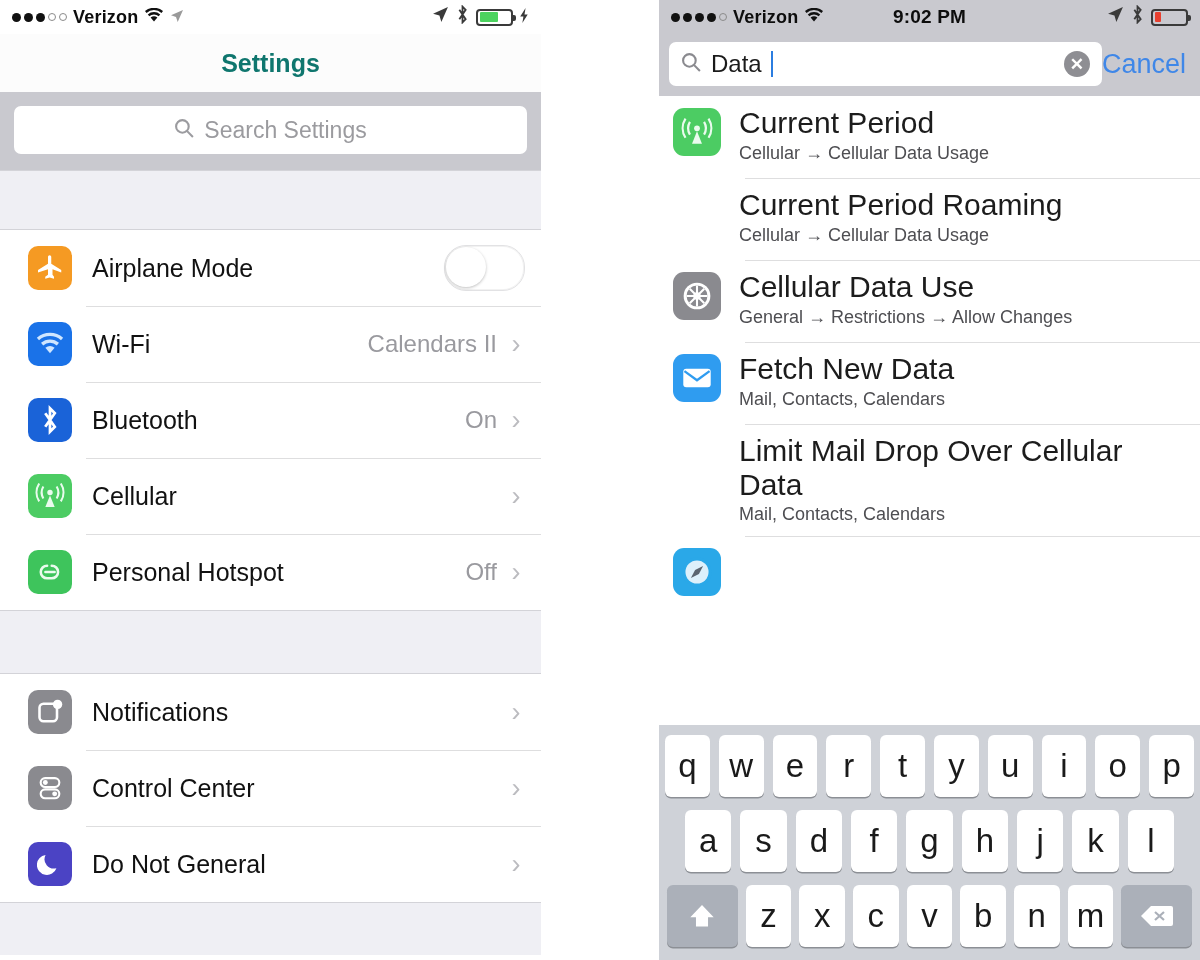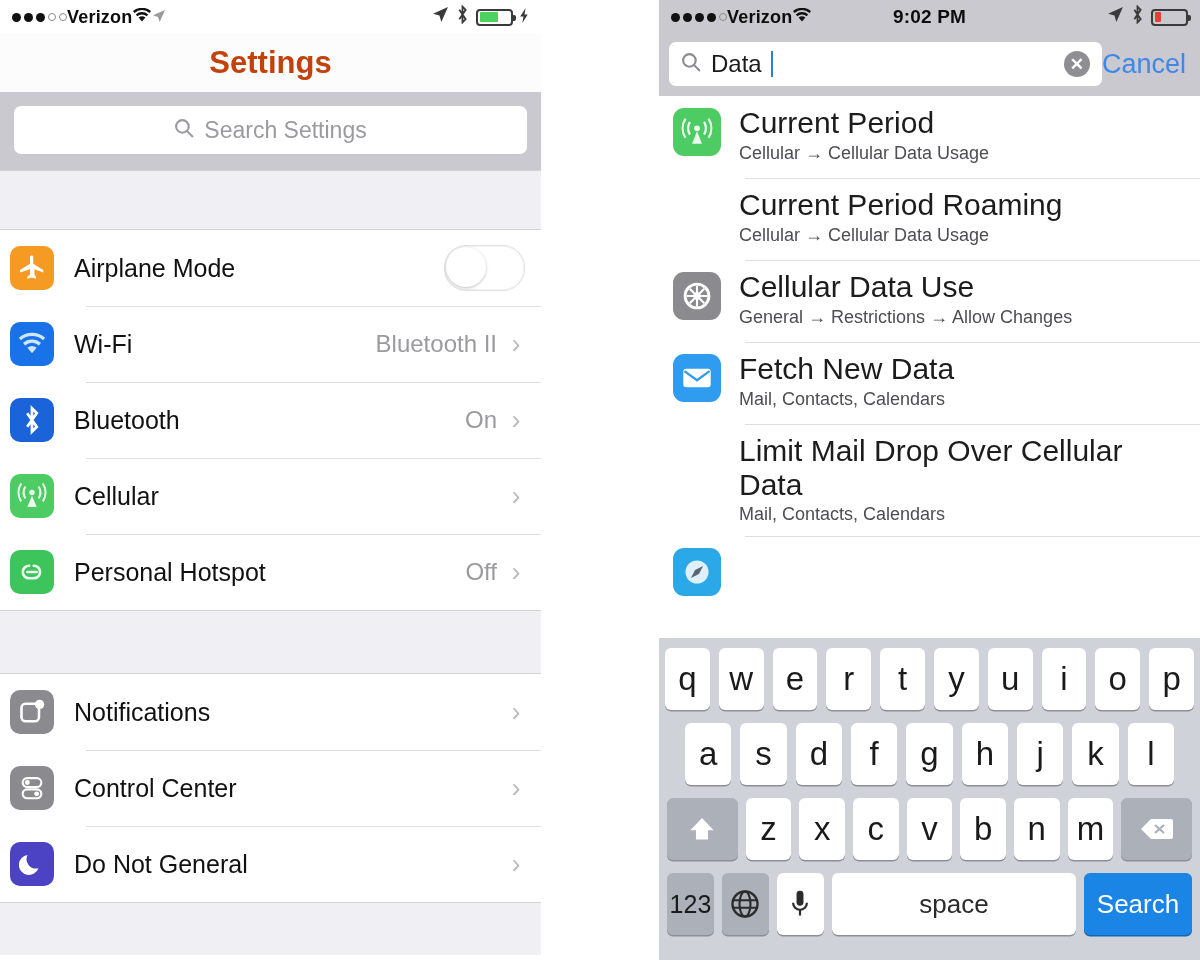--- a/index.html
+++ b/index.html
@@ -6,49 +6,49 @@
   body{width:1200px;height:960px;background:#ffffff;font-family:"Liberation Sans",sans-serif;overflow:hidden;}
   .stage{position:relative;width:1200px;height:960px;background:#fff;}
 
   
   .panel{position:absolute;top:0;height:960px;overflow:hidden;background:#fff;}
   .panel-left{left:0;width:541px;}
   .panel-right{left:659px;width:541px;}
 
   
   .statusbar{height:34px;display:flex;align-items:center;padding:0 12px;font-size:19px;font-weight:bold;color:#0d0d0d;letter-spacing:.2px;}
-  .sb-left{display:flex;align-items:center;}
+  .sb-left{display:flex;align-items:center;gap:6px;}
   .sb-dots{display:flex;align-items:center;gap:3px;}
   .dot{width:9px;height:9px;border-radius:50%;background:#111;}
   .dot.hollow{background:transparent;border:1.6px solid #8b8b8b;width:6px;height:6px;}
   .sb-carrier{font-size:18px;font-weight:bold;}
   .sb-center{position:absolute;left:0;right:0;text-align:center;font-size:19px;font-weight:bold;pointer-events:none;}
   .sb-right{margin-left:auto;display:flex;align-items:center;gap:7px;z-index:2;}
   .batt{width:37px;height:17px;border:2px solid #3a3a3a;border-radius:4px;position:relative;padding:1.5px;box-sizing:border-box;}
   .batt::after{content:"";position:absolute;right:-5px;top:4.5px;width:3px;height:6px;background:#3a3a3a;border-radius:0 2px 2px 0;}
   .batt i{display:block;height:100%;border-radius:1px;}
   .batt.green i{background:#4cd35f;width:60%;}
   .batt.red i{background:#e8402f;width:22%;}
 
   
   .navbar{height:58px;display:flex;align-items:center;justify-content:center;background:#fcfcfc;}
-  .navbar .title{font-size:31px;font-weight:bold;color:#c2410c;}
+  .navbar .title{font-size:25px;font-weight:bold;color:#0f766e;}
 
   
   .searchzone{background:#c9c9cf;padding:14px 14px 16px 14px;}
   .searchbox{background:#fff;border-radius:7px;height:48px;display:flex;align-items:center;justify-content:center;gap:9px;}
   .searchbox .ph{color:#9b9b9f;font-size:23px;}
 
   .gap{background:#efeff4;height:58px;border-bottom:1px solid #d3d3d8;border-top:1px solid #d3d3d8;}
   .gap.tall{height:62px;}
   .gap.short{height:52px;border-bottom:none;}
 
   
   .group{background:#fff;}
-  .row{display:flex;align-items:center;height:76px;padding-left:10px;position:relative;background:#fff;}
+  .row{display:flex;align-items:center;height:76px;padding-left:28px;position:relative;background:#fff;}
   .row + .row .rowline{position:absolute;left:86px;right:0;top:0;height:1px;background:#dededf;}
   .appicon{width:44px;height:44px;border-radius:10px;flex:none;display:flex;align-items:center;justify-content:center;}
   .rowlabel{font-size:25px;color:#111;margin-left:20px;white-space:nowrap;}
   .rowvalue{margin-left:auto;font-size:24px;color:#9a9a9f;padding-right:6px;white-space:nowrap;}
   .chev{width:26px;display:flex;justify-content:center;align-items:center;margin-right:12px;color:#bcbcc0;font-size:27px;flex:none;}
   .toggle{margin-left:auto;margin-right:16px;width:79px;height:44px;border-radius:22px;background:#fff;border:1.5px solid #e2e2e4;position:relative;flex:none;box-shadow:inset 0 0 0 1px #f2f2f2;}
   .toggle .knob{position:absolute;left:1px;top:1px;width:40px;height:40px;border-radius:50%;background:#fff;box-shadow:0 1px 3px rgba(0,0,0,.25);}
 
   
   .rsearchzone{background:#c9c9cf;padding:8px 10px 10px 10px;display:flex;align-items:center;gap:0;}
@@ -170,21 +170,21 @@
       <div class="row">
         <span class="rowline"></span>
         <span class="appicon" style="background:#1a72e8">
           <svg width="30" height="24" viewBox="0 0 26 20">
               <path d="M13 18l-4-4.7a6.6 6.6 0 0 1 8 0z" fill="#cfe6ff"></path>
               <path d="M5.2 9a11.8 11.8 0 0 1 15.6 0l-1.9 2.2a9 9 0 0 0-11.8 0z" fill="#cfe6ff"></path>
               <path d="M1.6 4.6a17 17 0 0 1 22.8 0l-1.9 2.2a14.2 14.2 0 0 0-19 0z" fill="#cfe6ff"></path>
             </svg>
         </span>
         <span class="rowlabel">Wi-Fi</span>
-        <span class="rowvalue">Bluetooth II</span>
+        <span class="rowvalue">Calendars II</span>
         <span class="chev">›</span>
       </div>
 
       <div class="row">
         <span class="rowline"></span>
         <span class="appicon" style="background:#1a63d8">
           <svg width="22" height="30" viewBox="0 0 14 22">
               <path d="M3.5 6 10.5 16 7 19.5V2.5l3.5 3.5L3.5 16" stroke="#fff" stroke-width="2" fill="none"></path>
             </svg>
         </span>
@@ -444,34 +444,15 @@
         <span class="key">n</span>
         <span class="key">m</span>
         <span class="key dark wide">
           <svg class="bs" viewBox="0 0 32 22">
               <path d="M10 1h20a2 2 0 0 1 2 2v16a2 2 0 0 1-2 2H10L0 11z" fill="#fff"></path>
               <path d="M14 7l9 8M23 7l-9 8" stroke="#abb0b9" stroke-width="2.2"></path>
             </svg>
         </span>
       </div>
 
-      <div class="krow last">
-        <span class="key dark num">123</span>
-        <span class="key dark">
-          <svg width="30" height="30" viewBox="0 0 24 24">
-              <circle cx="12" cy="12" r="10" stroke="#2b2b2b" stroke-width="1.9" fill="none"></circle>
-              <ellipse cx="12" cy="12" rx="4.4" ry="10" stroke="#2b2b2b" stroke-width="1.7" fill="none"></ellipse>
-              <path d="M2.4 9h19.2M2.4 15h19.2" stroke="#2b2b2b" stroke-width="1.7"></path>
-            </svg>
-        </span>
-        <span class="key">
-          <svg width="20" height="30" viewBox="0 0 16 26">
-              <rect x="5" y="1.5" width="6" height="13" rx="3" fill="#2b2b2b"></rect>
-              <path d="M2 12a6 6 0 0 0 12 0" stroke="#2b2b2b" stroke-width="1.9" fill="none"></path>
-              <path d="M8 18v5" stroke="#2b2b2b" stroke-width="1.9"></path>
-            </svg>
-        </span>
-        <span class="key space">space</span>
-        <span class="key search">Search</span>
-      </div>
     </div>
   </div>
 </div>
 
 </body></html>

